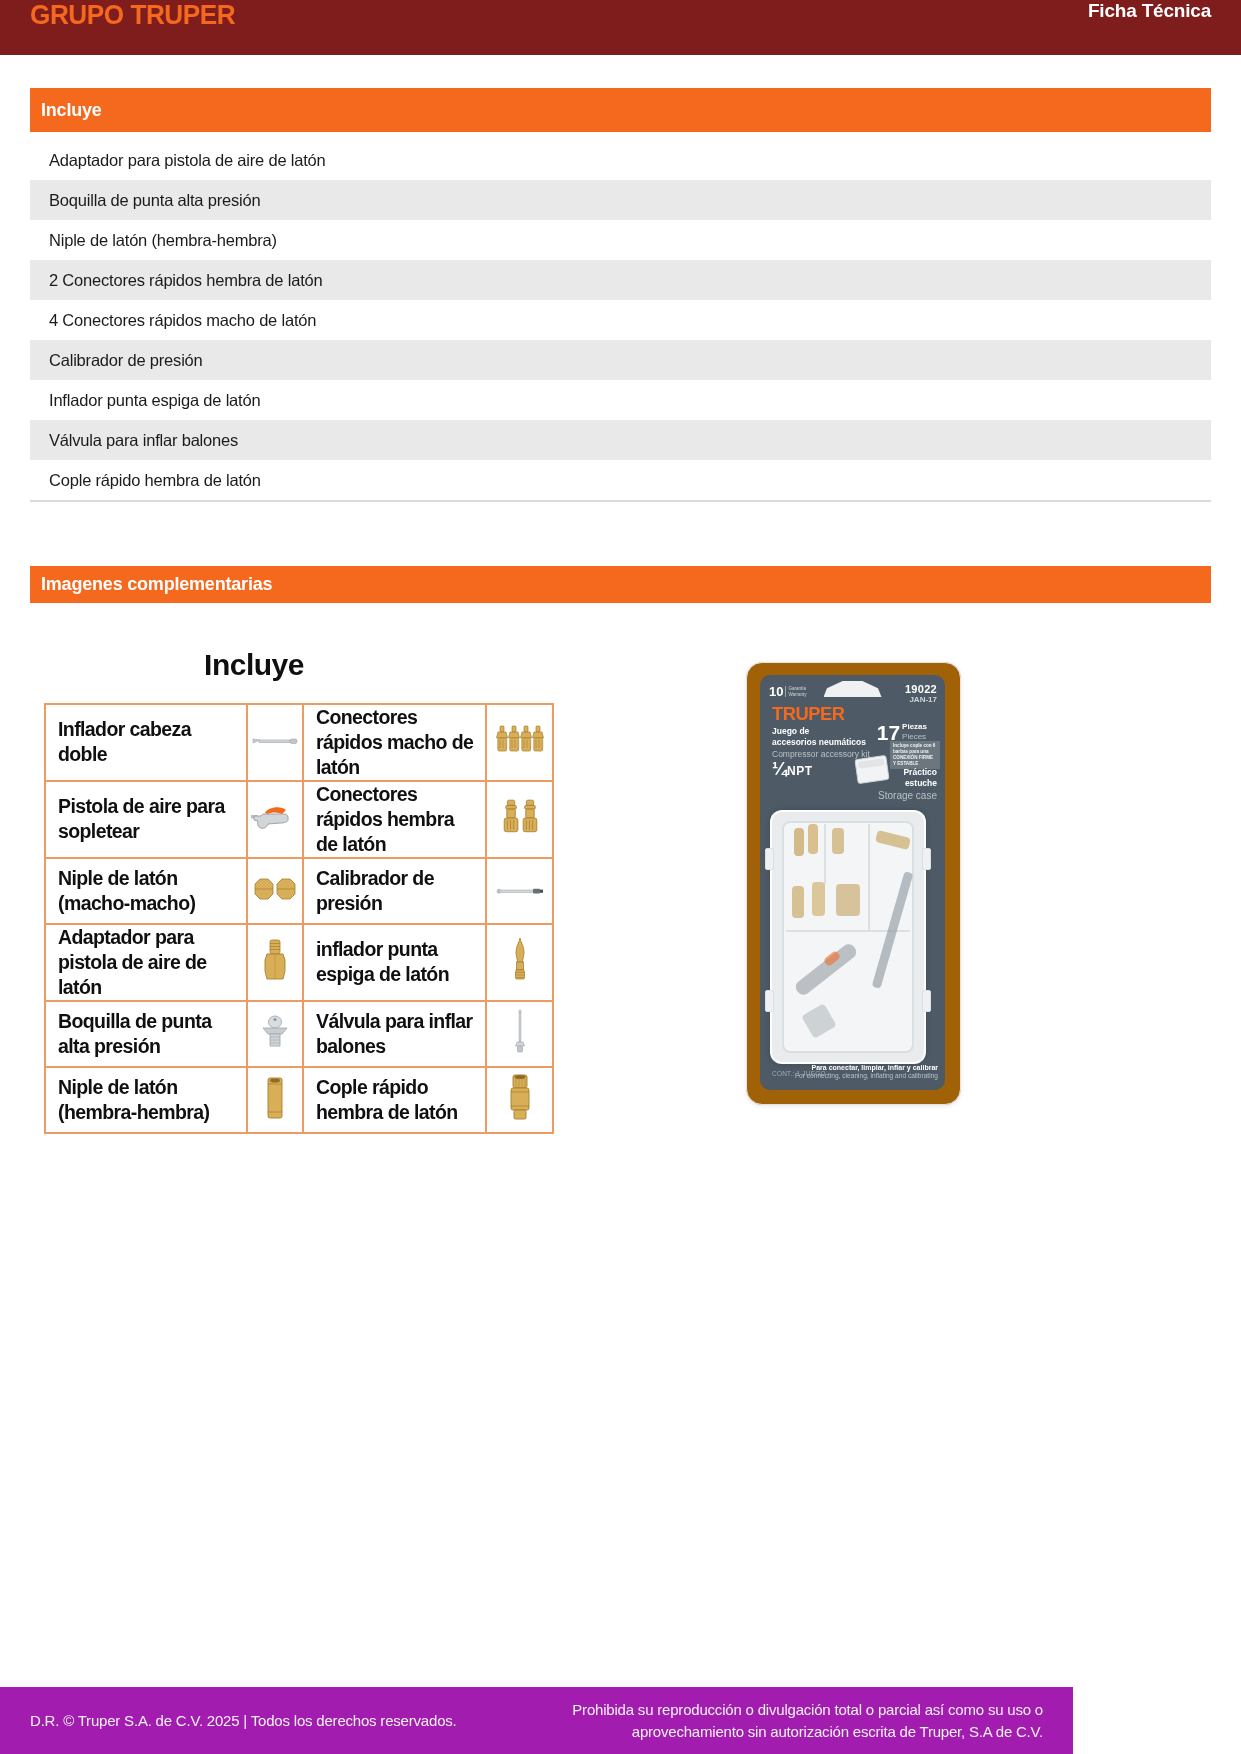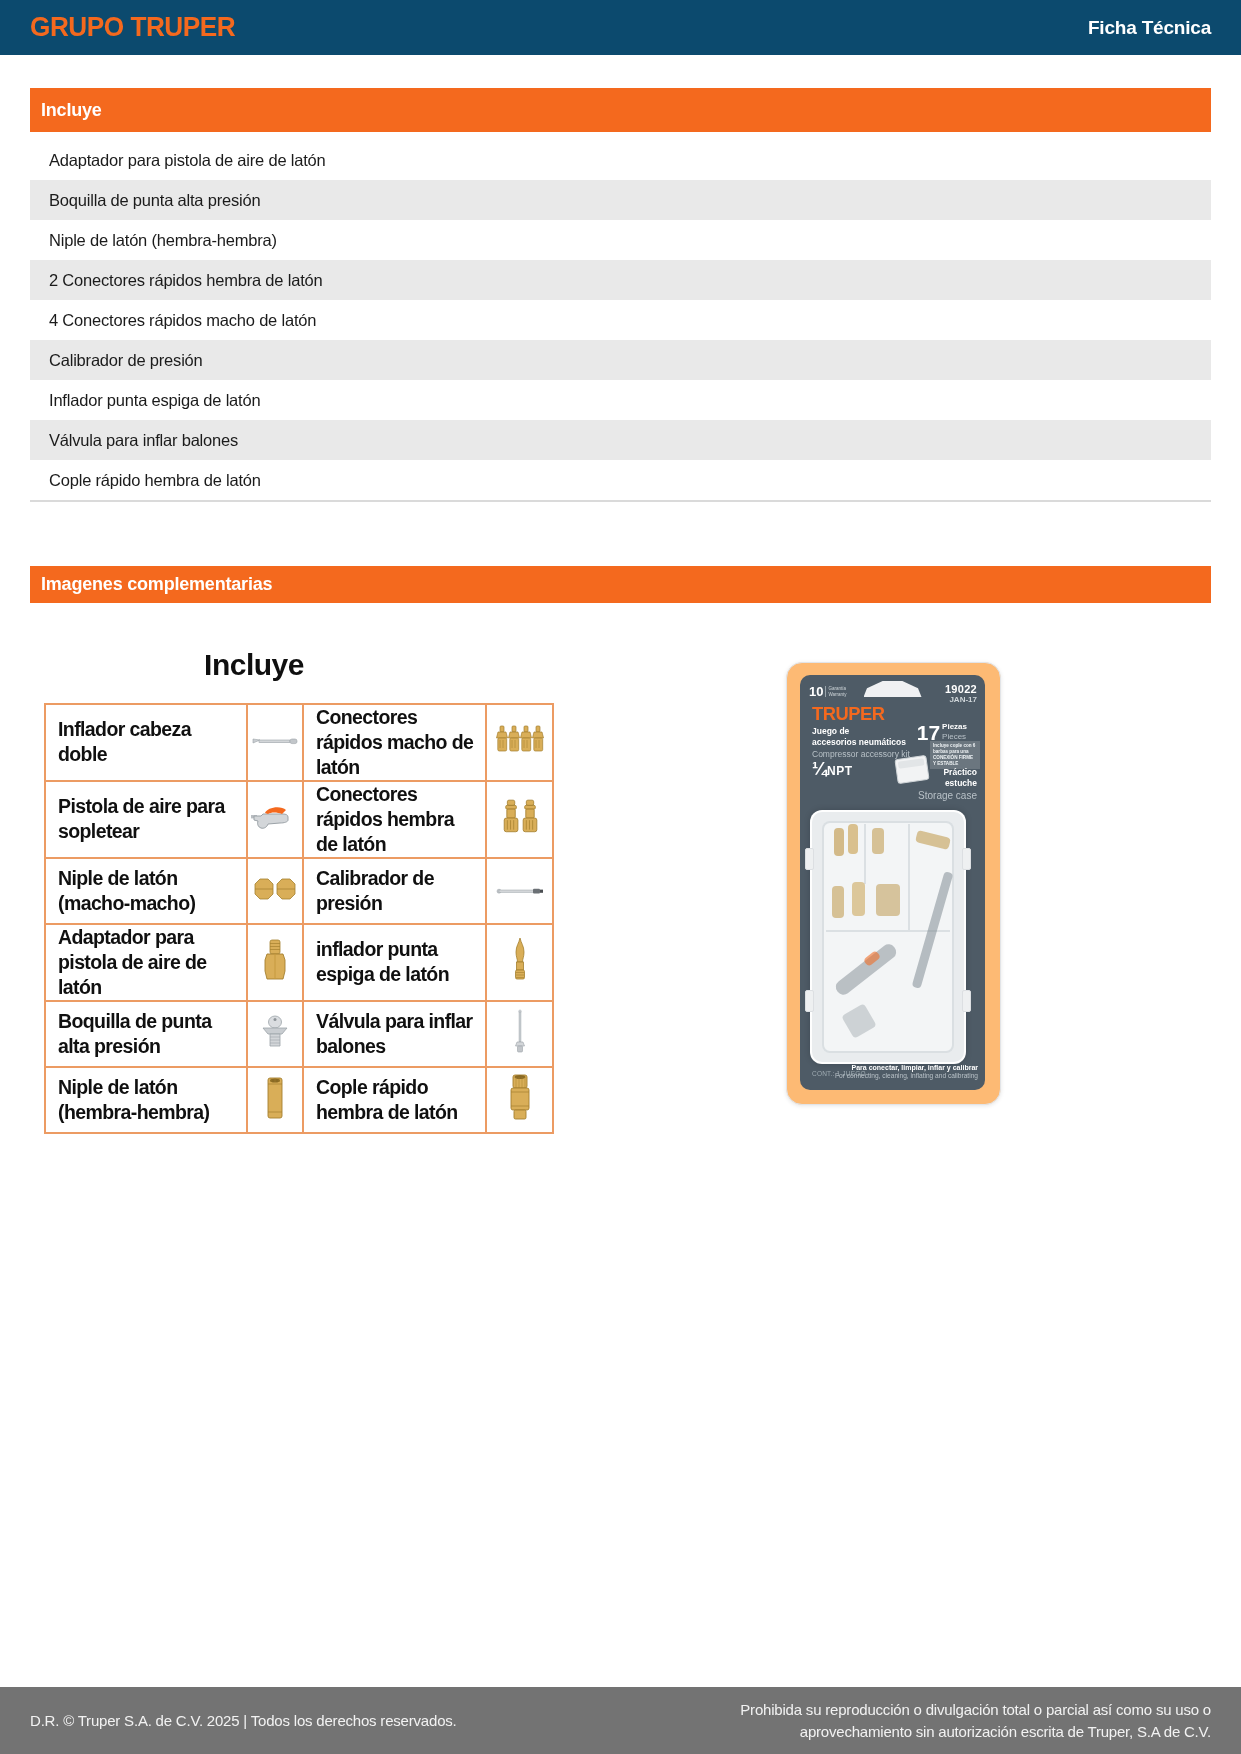--- a/index.html
+++ b/index.html
@@ -3,22 +3,22 @@
 <meta charset="utf-8">
 <style>
   html,body { margin:0; padding:0; background:#ffffff; }
   #page {
     position:relative; width:1241px; height:1754px; background:#ffffff;
     font-family:"Liberation Sans","DejaVu Sans",sans-serif; overflow:hidden;
   }
 
   
   .topbar {
-    position:absolute; left:0; top:0; width:1241px; height:55px; background:#0c4a6e;
-    display:flex; align-items:center; justify-content:space-between;
+    position:absolute; left:0; top:0; width:1241px; height:55px; background:#7f1d1d;
+    display:flex; justify-content:space-between;
     padding:0 30px; box-sizing:border-box;
   }
   .brand { color:#F4691E; font-size:27px; font-weight:900; letter-spacing:-0.5px; transform:scaleX(0.97); transform-origin:left center; }
   .doc-title { color:#ffffff; font-size:19px; font-weight:700; letter-spacing:-0.2px; }
 
   
   .section-bar {
     position:absolute; left:30px; width:1181px; background:#F4691E; color:#ffffff;
     font-weight:700; display:flex; align-items:center; padding:0 11px; box-sizing:border-box;
     font-size:18px; letter-spacing:-0.2px;
@@ -33,22 +33,22 @@
 
   
   .table-title { position:absolute; left:44px; top:648px; width:420px; margin:0; text-align:center; font-size:30px; font-weight:700; letter-spacing:-0.5px; color:#0f0f0f; }
   .items-table { position:absolute; left:44px; top:703px; border-collapse:collapse; table-layout:fixed; }
   .items-table td { border:2px solid #EC9B63; height:66px; box-sizing:border-box; vertical-align:middle; }
   .items-table td.lbl { padding:0 6px 0 12px; font-size:19.5px; font-weight:600; letter-spacing:-0.6px; color:#101010; line-height:1.28; }
   .items-table td.ico { text-align:center; }
 
   
   .package {
-    position:absolute; left:786px; top:662px; width:213px; height:441px;
-    background:#fdba74; border-radius:16px; border:1px solid #e2e4e7;
+    position:absolute; left:746px; top:662px; width:213px; height:441px;
+    background:#a16207; border-radius:16px; border:1px solid #e2e4e7;
     box-shadow:0 1px 4px rgba(0,0,0,0.10);
   }
   .card { position:absolute; left:13px; top:12px; width:185px; height:415px; background:#4E5B66; border-radius:10px; }
   .hangtab { position:absolute; top:6px; left:50%; transform:translateX(-50%); width:58px; height:16px; background:#f0f1f3;
     clip-path:polygon(0 100%,6% 45%,33% 0,67% 0,94% 45%,100% 100%); }
 
   .warranty { position:absolute; left:9px; top:9px; display:flex; align-items:center; color:#fff; }
   .warranty .years { font-size:13px; font-weight:800; }
   .warranty .wlines { border-left:1px solid #9aa5ac; margin-left:2px; padding-left:2px; font-size:4.5px; color:#cfd6da; line-height:1.3; }
 
@@ -87,21 +87,21 @@
   .sidetab { position:absolute; width:7px; height:20px; background:#eef0f1; border:1px solid #dcdfe2; border-radius:2px; }
   .blob { position:absolute; border-radius:4px; }
 
   .cont-note { position:absolute; left:12px; bottom:13px; color:#9fabb2; font-size:6.5px; letter-spacing:0.2px; }
   .usage { position:absolute; right:7px; bottom:9px; text-align:right; line-height:1.35; }
   .usage .es { color:#ffffff; font-size:7px; font-weight:700; }
   .usage .en { color:#b8c1c7; font-size:6.6px; }
 
   
   .footer {
-    position:absolute; left:0; top:1687px; width:1241px; height:67px; background:#737373;
+    position:absolute; left:0; top:1687px; width:1073px; height:67px; background:#a21caf;
     display:flex; align-items:center; justify-content:space-between; padding:0 30px; box-sizing:border-box;
   }
   .footer .left { color:#f2f2f2; font-size:15px; letter-spacing:-0.2px; }
   .footer .right { color:#f2f2f2; font-size:15px; text-align:right; line-height:1.45; letter-spacing:-0.2px; }
 </style>
 </head>
 <body>
 
 <div id="page">
 

